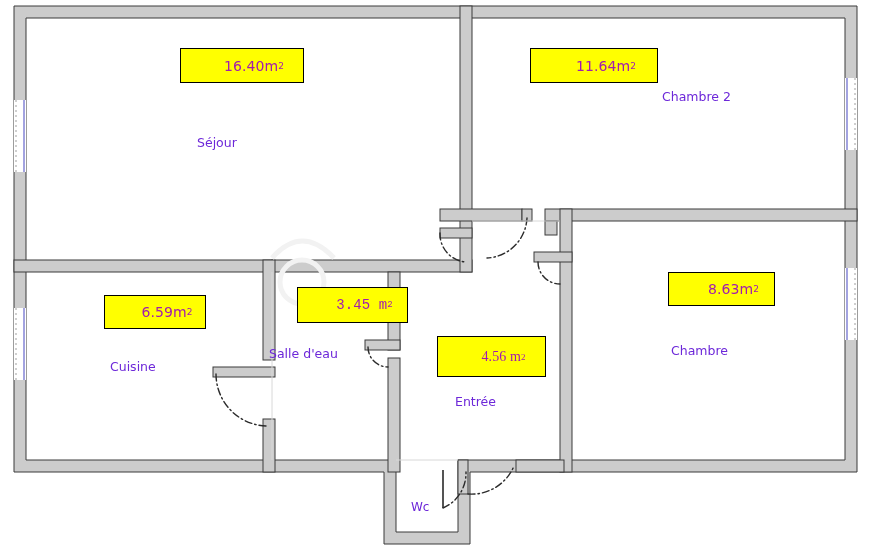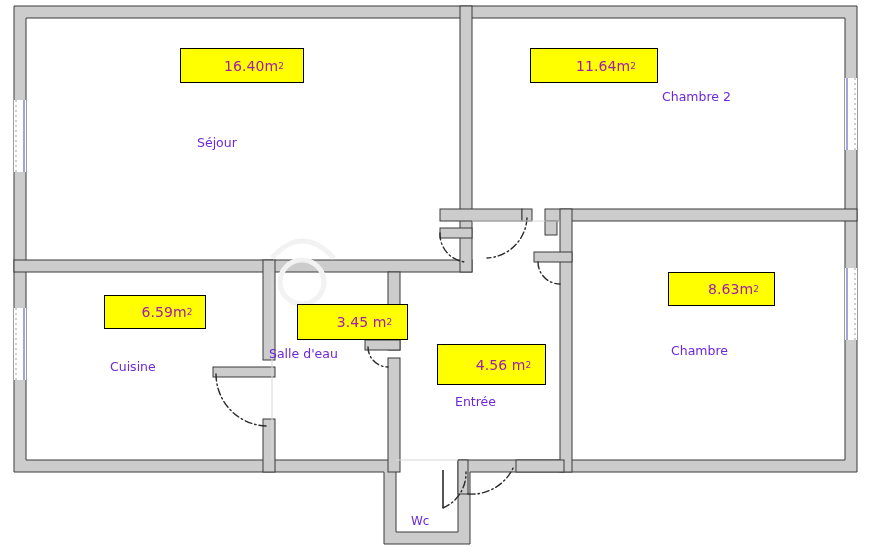--- a/index.html
+++ b/index.html
@@ -231,26 +231,26 @@
   <div class="area-tag" style="left:530px;top:48px;width:102px;height:33px;">
     <span>11.64m</span>
       <sup>2</sup>
   </div>
 
   <div class="area-tag" style="left:104px;top:295px;width:76px;height:32px;">
     <span>6.59m</span>
       <sup>2</sup>
   </div>
 
-  <div class="area-tag" style="left:297px;top:304px;width:85px;height:34px;">
+  <div class="area-tag" style="left:297px;top:287px;width:85px;height:34px;font-family:Liberation Mono, monospace;">
     <span>3.45 m</span>
       <sup>2</sup>
   </div>
 
-  <div class="area-tag" style="left:437px;top:344px;width:83px;height:39px;">
+  <div class="area-tag" style="left:437px;top:336px;width:83px;height:39px;font-family:Liberation Serif, serif;">
     <span>4.56 m</span>
       <sup>2</sup>
   </div>
 
   <div class="area-tag" style="left:668px;top:272px;width:81px;height:32px;">
     <span>8.63m</span>
       <sup>2</sup>
   </div>
 
   <div class="room-name" style="left:197px;top:137px;">Séjour</div>
@@ -258,15 +258,15 @@
   <div class="room-name" style="left:662px;top:91px;">Chambre 2</div>
 
   <div class="room-name" style="left:110px;top:361px;text-align:right;">Cuisine</div>
 
   <div class="room-name" style="left:269px;top:348px;">Salle d'eau</div>
 
   <div class="room-name" style="left:455px;top:386px;margin-top:10px;">Entrée</div>
 
   <div class="room-name" style="left:671px;top:345px;">Chambre</div>
 
-  <div class="room-name small" style="left:411px;top:501px;margin-top:14px;">Wc</div>
+  <div class="room-name small" style="left:411px;top:501px;">Wc</div>
 
 </div>
 
 </body></html>

